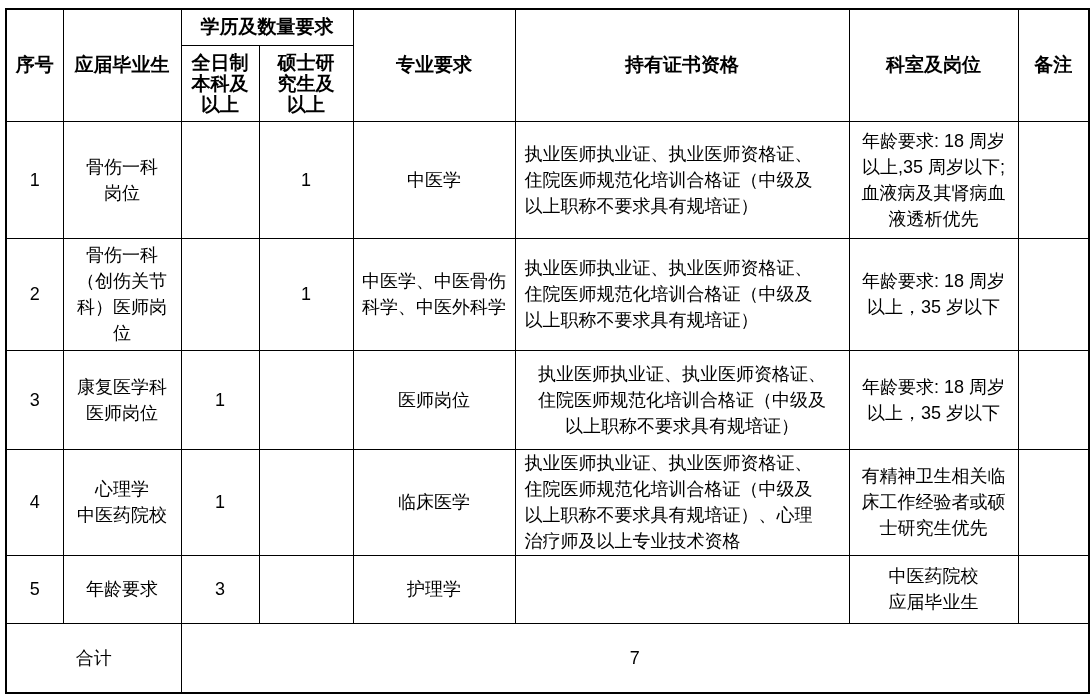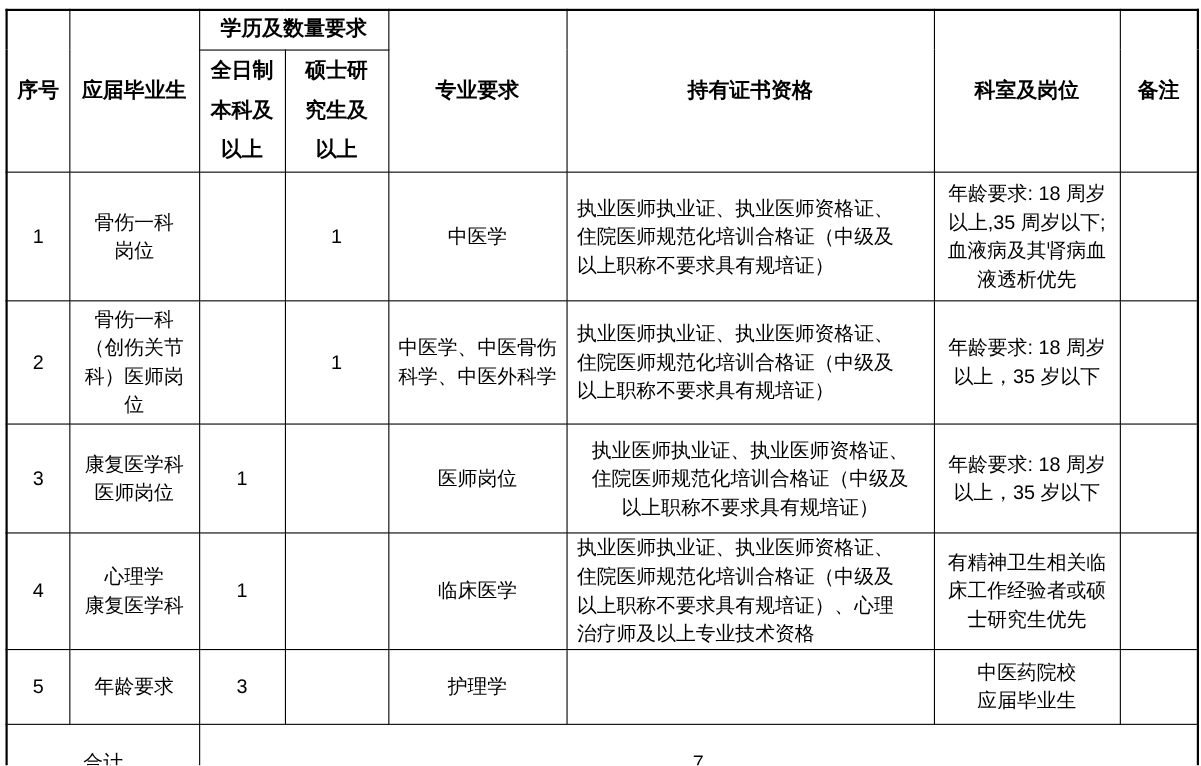--- a/index.html
+++ b/index.html
@@ -34,21 +34,21 @@
     line-height: 26px;
     padding: 0 6px;
     box-sizing: border-box;
     overflow: hidden;
   }
   table.tbl td.hd {
     font-weight: bold;
     font-size: 19px;
   }
   table.tbl td.hd-sub {
-    line-height: 36px;
+    line-height: 21px;
     padding: 1px 2px;
   }
   table.tbl td.al {
     text-align: left;
     padding-left: 9px;
     padding-right: 8px;
   }
   tr.h1  { height: 36px; }
   tr.h2  { height: 76px; }
   tr.r1  { height: 117px; }
@@ -139,21 +139,21 @@
 住院医师规范化培训合格证（中级及
 以上职称不要求具有规培证）</td>
       <td>年龄要求: 18 周岁
 以上，35 岁以下</td>
       <td></td>
     </tr>
 
     <tr class="r4">
       <td>4</td>
       <td>心理学
-康复医学科</td>
+中医药院校</td>
       <td>1</td>
       <td></td>
       <td>临床医学</td>
       <td class="al">执业医师执业证、执业医师资格证、
 住院医师规范化培训合格证（中级及
 以上职称不要求具有规培证）、心理
 治疗师及以上专业技术资格</td>
       <td>有精神卫生相关临
 床工作经验者或硕
 士研究生优先</td>

